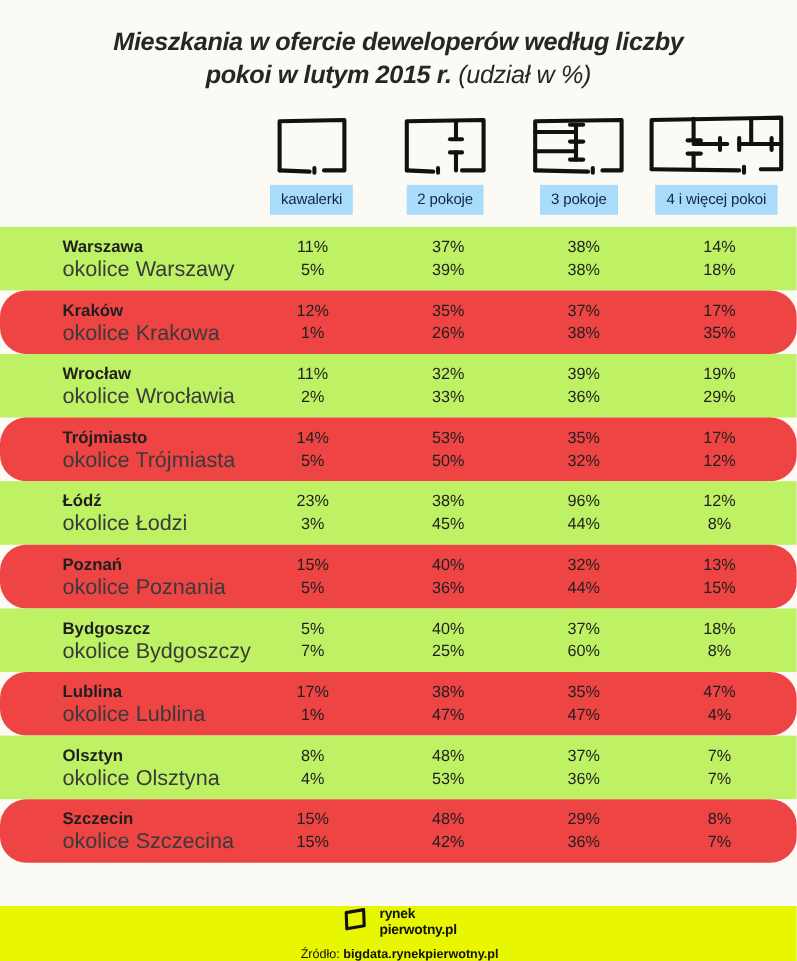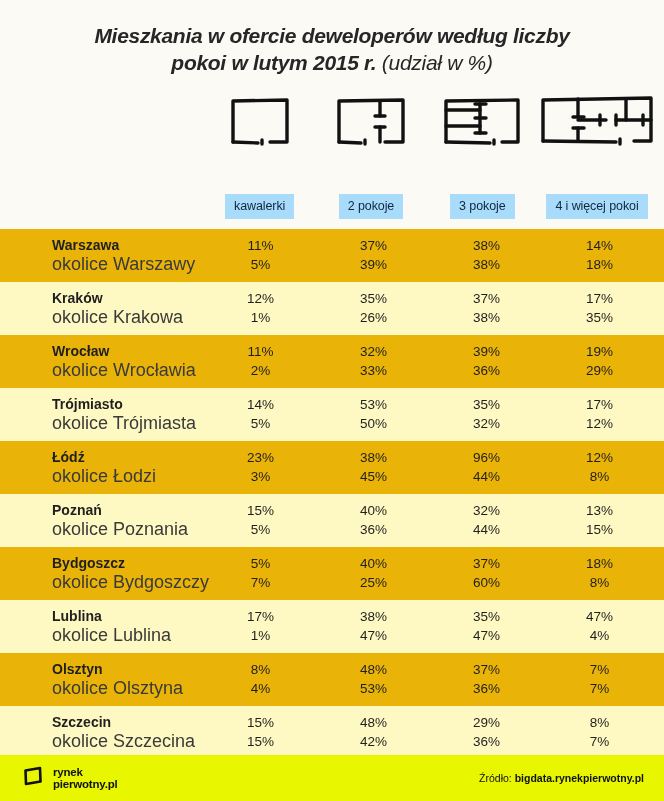--- a/index.html
+++ b/index.html
@@ -42,21 +42,20 @@
   .head-label-cell {
     width: 196px;
     flex: 0 0 196px;
   }
   .head-cell {
     flex: 1 1 0;
     display: flex;
     flex-direction: column;
     align-items: center;
     justify-content: flex-end;
-    gap: 40px;
   }
   .plan-icon {
     height: 56px;
     display: flex;
     align-items: flex-end;
     justify-content: center;
     margin-bottom: 8px;
   }
   .badge {
     background: #a8dcfa;
@@ -69,24 +68,25 @@
   }
 
   
   .table {
     margin-top: 10px;
   }
   .group {
     display: flex;
     align-items: center;
     padding: 7px 8px 8px 8px;
-    background: #eab308;
+    background: #bef264;
   }
   .group.alt {
-    background: #fef9c3;
+    background: #ef4444;
+    border-radius: 22px;
   }
   .group-label {
     width: 196px;
     flex: 0 0 196px;
     padding-left: 44px;
     box-sizing: border-box;
   }
   .city {
     font-size: 14px;
     line-height: 19px;
@@ -121,20 +121,21 @@
     left: 0;
     bottom: 0;
     width: 664px;
     height: 46px;
     background: #e8f700;
     display: flex;
     align-items: center;
     justify-content: space-between;
     box-sizing: border-box;
     padding: 0 20px 0 22px;
+    flex-direction: column;
   }
   .logo {
     display: flex;
     align-items: center;
     gap: 9px;
   }
   .logo-text {
     font-size: 11.5px;
     line-height: 12.5px;
     font-weight: bold;

